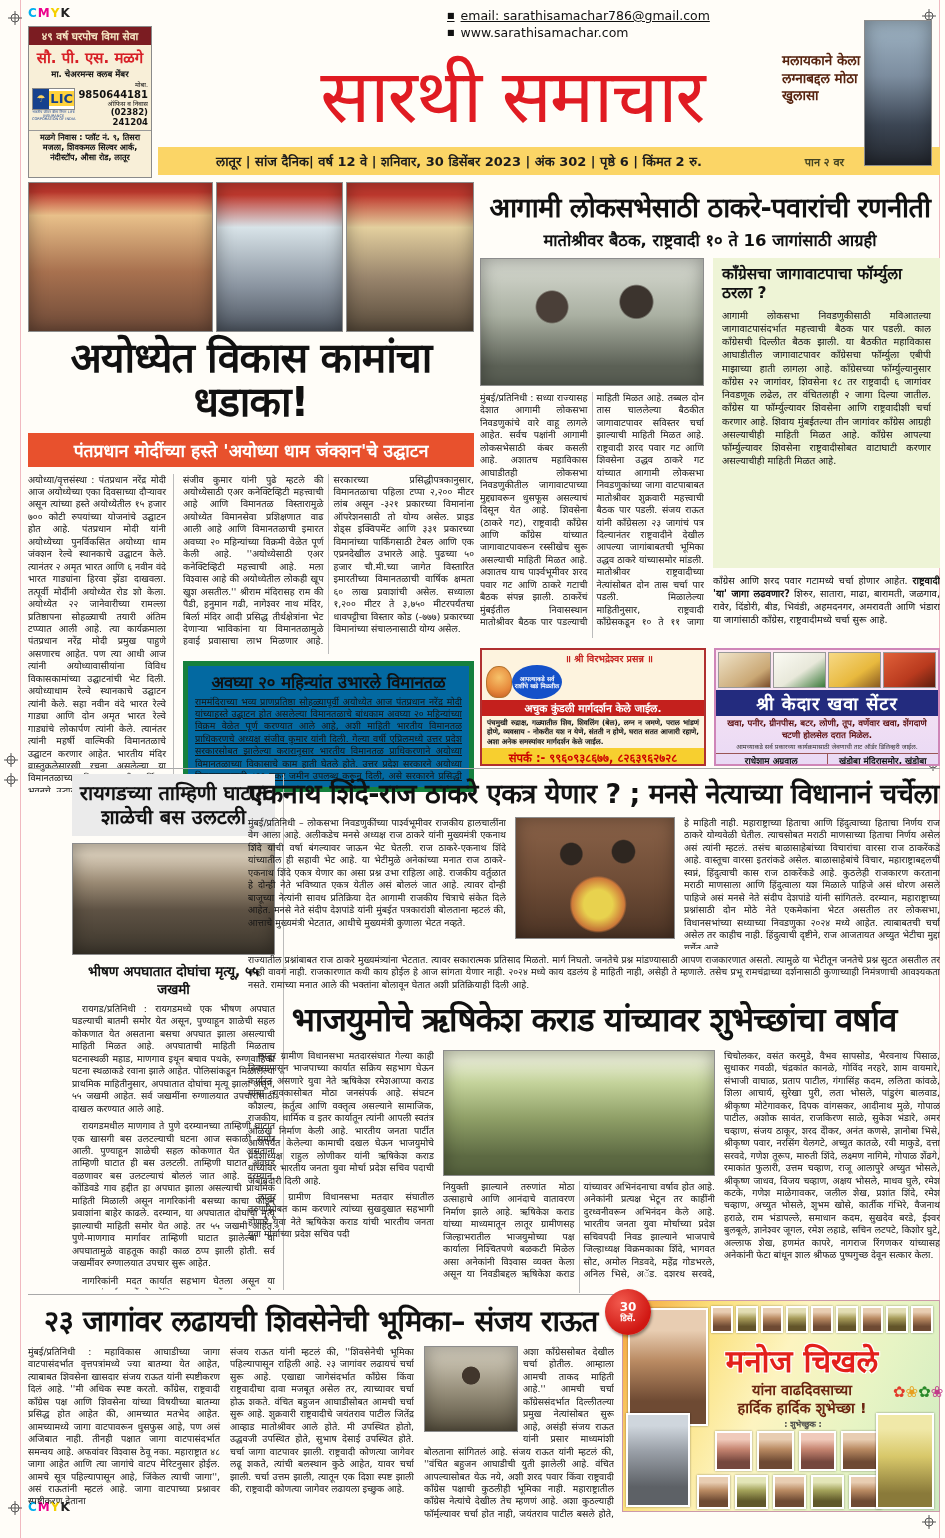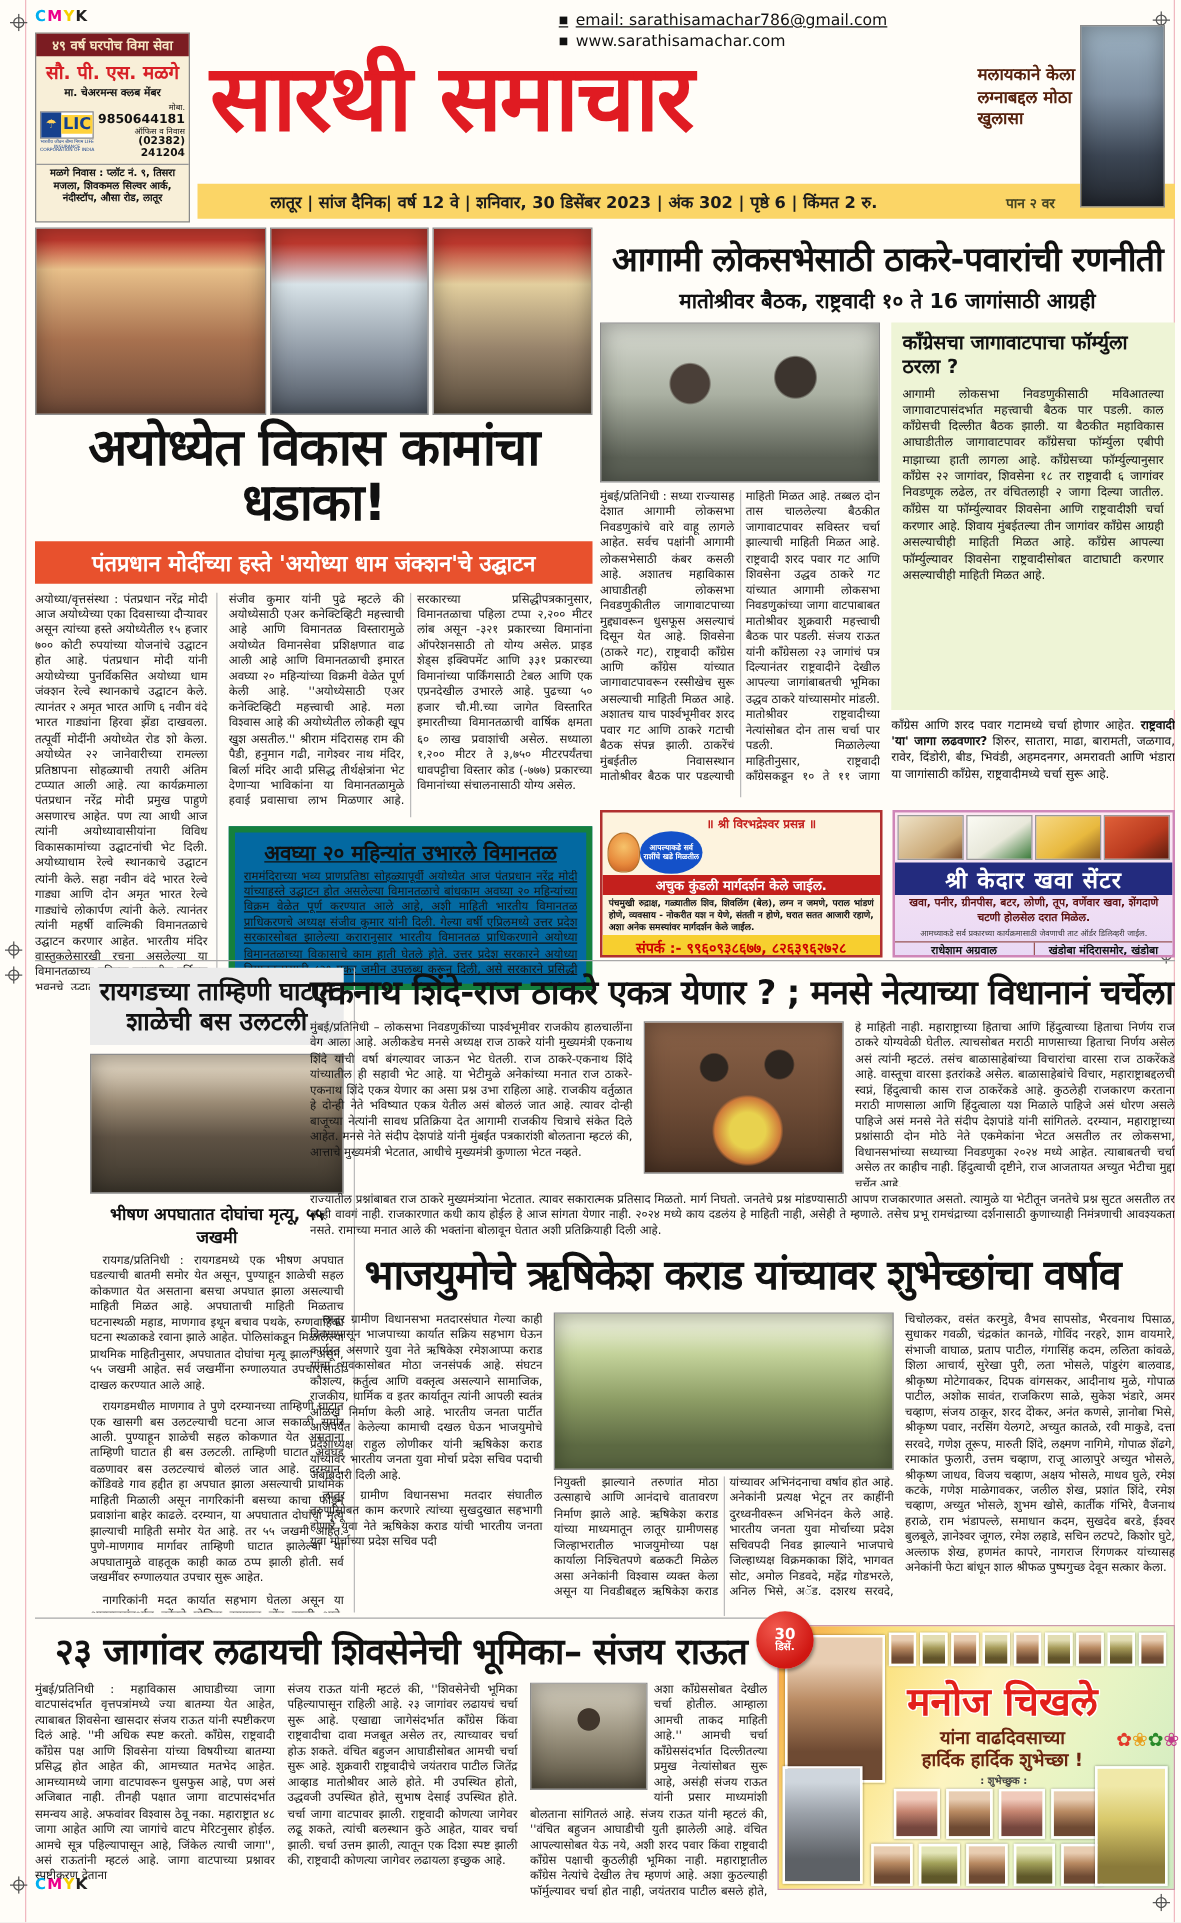--- a/index.html
+++ b/index.html
@@ -36,22 +36,22 @@
   .lic-phones { flex:1; text-align:right; line-height:1.15; }
   .lic-phones .lbl { font-size:6.5px; }
   .lic-phones .num { font-weight:bold; font-size:10px; }
   .lic-phones .num2 { font-weight:bold; font-size:8.5px; }
   .lic-addr { border-top:1px solid #999; font-weight:bold; font-size:8px; padding:2px 2px; line-height:1.25; }
 
   .contact { position:absolute; left:447px; top:8px; font-size:12.5px; line-height:1.35; }
   .contact div::before { content:"■"; font-size:8px; margin-right:6px; vertical-align:2px; }
   .contact .em { text-decoration:underline; }
 
-  .paper-title { position:absolute; left:168px; top:26px; width:688px; height:118px;
-    color:#e01b22; font-size:74px; font-weight:bold; line-height:1.45;
+  .paper-title { position:absolute; left:168px; top:43px; width:688px; height:118px;
+    color:#e01b22; font-size:74px; font-weight:normal; text-align:center; line-height:1.45;
     letter-spacing:-2px; white-space:nowrap; }
 
   .promo { position:absolute; left:782px; top:52px; width:82px;
     font-weight:bold; font-size:13.5px; line-height:1.3; color:#57230f; }
   .headshot { position:absolute; left:864px; top:20px; width:68px; height:146px; z-index:5;
     background:linear-gradient(180deg,#9fb4c4,#7d8ea0 38%,#3c4654 72%,#23272e);
     border:1px solid #888; box-shadow:inset 0 0 14px rgba(0,0,0,.35); }
 
   .date-strip { position:absolute; left:158px; top:147px; width:782px; height:28px;
     background:#fbd566; }

